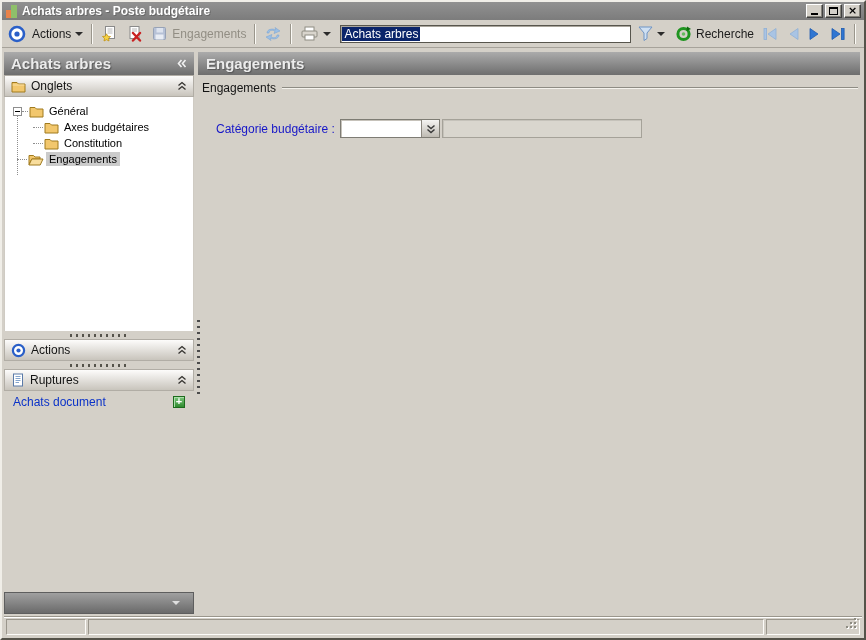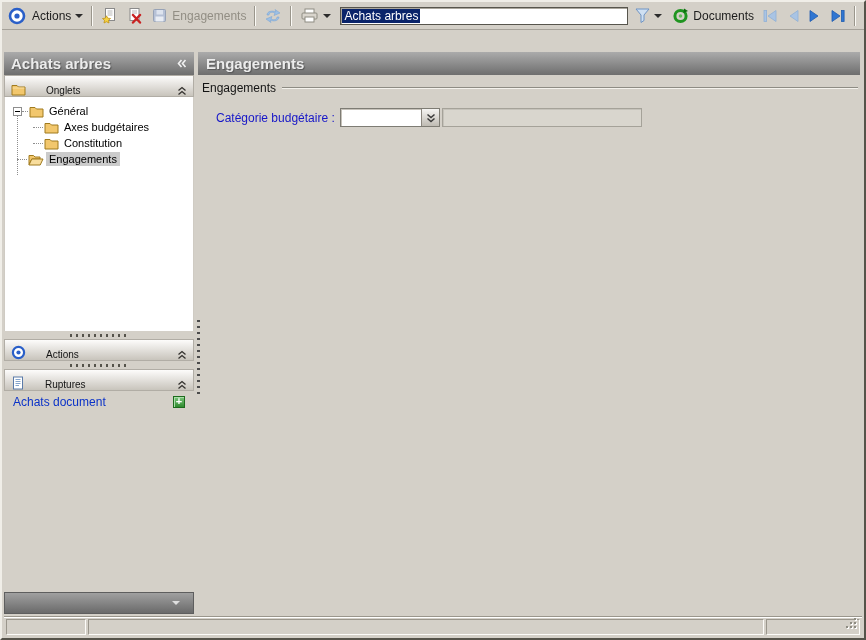--- a/index.html
+++ b/index.html
@@ -38,21 +38,21 @@
   .record-selection { background:#0a246a; color:#fff; font-size:12px; padding:0 2px; line-height:14px; }
   .navbtn { padding:2px 3px; flex:none; }
 
   
   .sidebar { position:absolute; left:2px; top:48px; width:190px; bottom:24px; display:flex; flex-direction:column; }
   .big-header { height:23px; margin-top:2px; background:linear-gradient(#ababab,#6e6e6e);
     color:#ececec; font-weight:bold; font-size:15px; display:flex; align-items:center; padding:0 7px;
     text-shadow:1px 1px 1px #575757; flex:none; }
   .big-header .hdr-chev { margin-left:auto; display:flex; }
   .panel-header { height:22px; background:linear-gradient(#fdfcfb,#c8c4bc); border:1px solid #b1ada5;
-    display:flex; align-items:flex-end; gap:20px; padding:0 6px; font-size:10px; color:#141414; flex:none; cursor:default; }
+    display:flex; align-items:center; gap:5px; padding:0 6px; font-size:12px; color:#141414; flex:none; cursor:default; }
   .panel-header .ph-chev { margin-left:auto; display:flex; }
   .tree { height:234px; background:#ffffff; position:relative; padding-top:6px; overflow:hidden;
     border-left:1px solid #cfcbc3; border-right:1px solid #cfcbc3; flex:none; font-size:11px; }
   .trunk { position:absolute; left:12px; top:16px; height:62px; width:0; border-left:1px dotted #8e8e8e; }
   .trow { height:16px; display:flex; align-items:center; white-space:nowrap; cursor:default; }
   .expander { width:9px; height:9px; background:#fff; border:1px solid #8e8e8e; position:relative; margin-left:8px; flex:none; }
   .expander::after { content:""; position:absolute; left:1px; top:3px; width:5px; height:1px; background:#000; }
   .stub { border-top:1px dotted #8e8e8e; height:0; flex:none; }
   .w6 { width:6px; } .w10 { width:10px; }
   .tlabel { padding:1px 3px; color:#000; }
@@ -76,21 +76,21 @@
 
   
   .main { position:absolute; left:196px; top:48px; right:4px; bottom:24px; }
   .main-header { height:23px; margin-top:2px; background:linear-gradient(#ababab,#6e6e6e);
     color:#ececec; font-weight:bold; font-size:15px; display:flex; align-items:center; padding:0 8px;
     text-shadow:1px 1px 1px #575757; }
   .group { margin:6px 2px 0 4px; }
   .group-top { display:flex; align-items:center; }
   .group-label { font-size:12px; color:#141414; padding-right:6px; white-space:nowrap; }
   .group-line { flex:1; height:2px; border-top:1px solid #8e8c84; border-bottom:1px solid #f4f2ec; }
-  .field-row { margin-top:13px; display:flex; align-items:center; padding-left:14px; }
+  .field-row { margin-top:24px; display:flex; align-items:center; padding-left:14px; }
   .field-label { width:124px; color:#1616c8; font-size:12px; flex:none; }
   .combo { width:100px; height:19px; background:#ffffff; border:1px solid #7e7c74;
     box-shadow:inset 1px 1px 0 #c6c2ba; display:flex; align-items:stretch; flex:none; cursor:default; }
   .combo-value { flex:1; font-size:11px; padding:2px 3px; color:#000; }
   .combo-btn { width:18px; background:linear-gradient(#f5f4f2,#bfbbb3); border-left:1px solid #8b877f;
     display:flex; align-items:center; justify-content:center; cursor:pointer; }
   .detail-field { width:200px; height:19px; margin-left:2px; background:#d9d6ce; border:1px solid #a5a299;
     box-shadow:inset 1px 1px 0 #c5c2ba; font-size:11px; padding:2px 3px; color:#6a6860; flex:none; }
 
   
@@ -102,20 +102,38 @@
   .sb-p3 { width:94px; flex:none; position:relative; }
   .grip { position:absolute; right:1px; bottom:1px; }
 
   .icon { display:flex; flex:none; }
 </style>
 </head>
 <body>
 
 <div class="window">
 
+  <div class="titlebar">
+    <span class="app-icon icon">
+      <span class="bar-orange"></span>
+        <span class="bar-green"></span>
+    </span>
+    <span class="title-text">Achats arbres -  Poste budgétaire</span>
+    <span class="win-controls">
+      <span class="winbtn">
+          <span class="glyph-min"></span>
+        </span>
+      <span class="winbtn">
+          <span class="glyph-max"></span>
+        </span>
+      <span class="winbtn">
+          <span class="glyph-close">×</span>
+        </span>
+    </span>
+  </div>
 
   <div class="toolbar">
     <span class="icon" style="margin:0 2px;">
       <svg width="18" height="18" viewBox="0 0 18 18">
           <circle cx="9" cy="9" r="7" fill="#fff" stroke="#2a5fc8" stroke-width="2.6"></circle>
           <circle cx="9" cy="9" r="2.6" fill="#2a5fc8"></circle>
         </svg>
     </span>
     <span class="tb-btn">
       <span class="tb-label">Actions</span>
@@ -184,21 +202,21 @@
       <span class="caret-down"></span>
     </span>
     <span class="tb-btn" style="margin-left:4px;">
       <span class="icon">
         <svg width="17" height="17" viewBox="0 0 17 17">
             <circle cx="8.5" cy="9" r="5.6" fill="none" stroke="#1f9420" stroke-width="3"></circle>
             <circle cx="8.5" cy="9" r="1.8" fill="#63bb5e"></circle>
             <path d="M12 1.5 L16 4 L11.5 6 Z" fill="#0d6d0e"></path>
           </svg>
       </span>
-      <span class="tb-label">Documents</span>
+      <span class="tb-label">Recherche</span>
     </span>
     <span class="navbtn">
       <span class="icon">
         <svg width="18" height="16" viewBox="0 0 18 16">
             <rect x="3" y="2.5" width="2.6" height="11" fill="#a9c4e4" stroke="#8fb0d6" stroke-width=".8"></rect>
             <path d="M15 2.5 L7 8 L15 13.5 Z" fill="#a9c4e4" stroke="#8fb0d6" stroke-width=".8"></path>
           </svg>
       </span>
     </span>
     <span class="navbtn">

